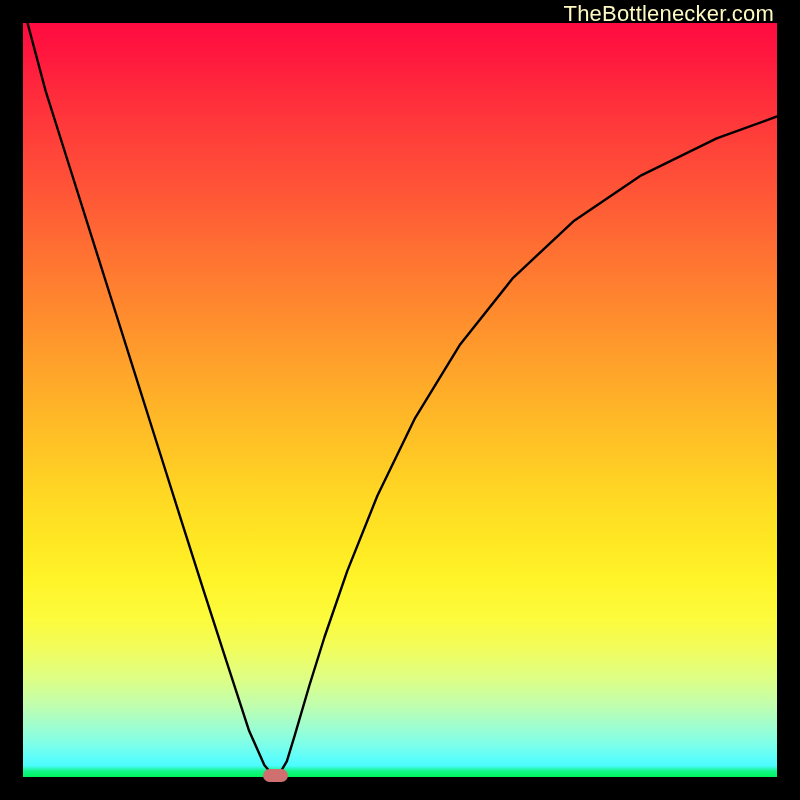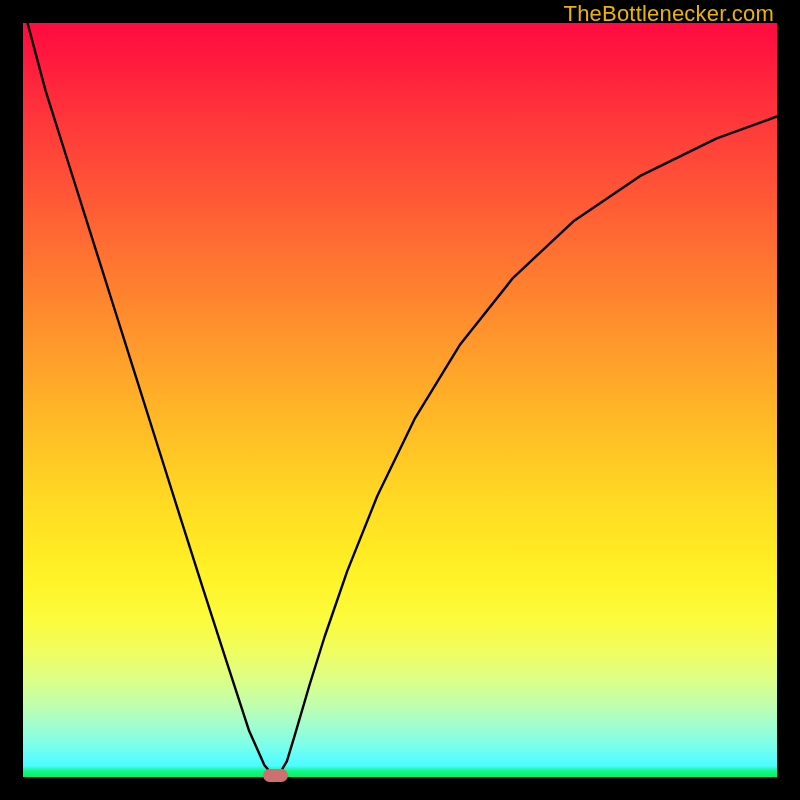--- a/index.html
+++ b/index.html
@@ -53,21 +53,21 @@
       #5cfdfa 97.5%,
       #4cfcfe 98.5%,
       #13f68a 99.2%,
       #00f55d 100%
     );
   }
   .watermark {
     position: absolute;
     top: 1px;
     right: 26px;
-    color: #eab308;
+    color: #fef9c3;
     font-size: 22px;
     letter-spacing: 0.2px;
     font-weight: 500;
   }
   svg.curve {
     position: absolute;
     inset: 0;
   }
   .marker {
     position: absolute;

